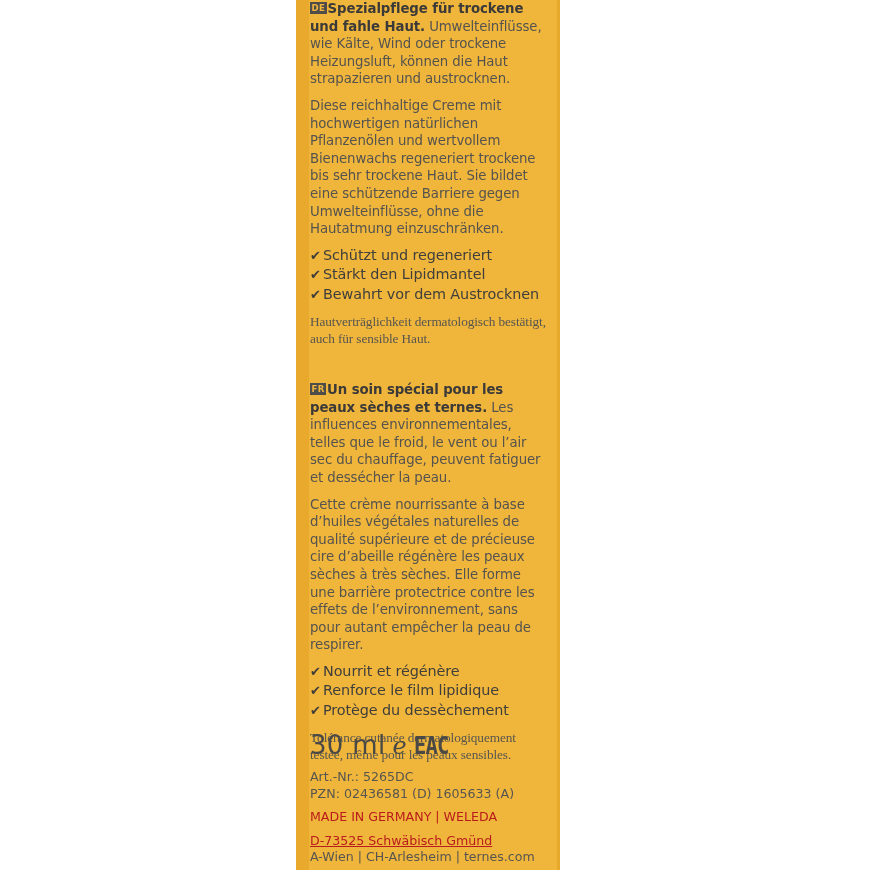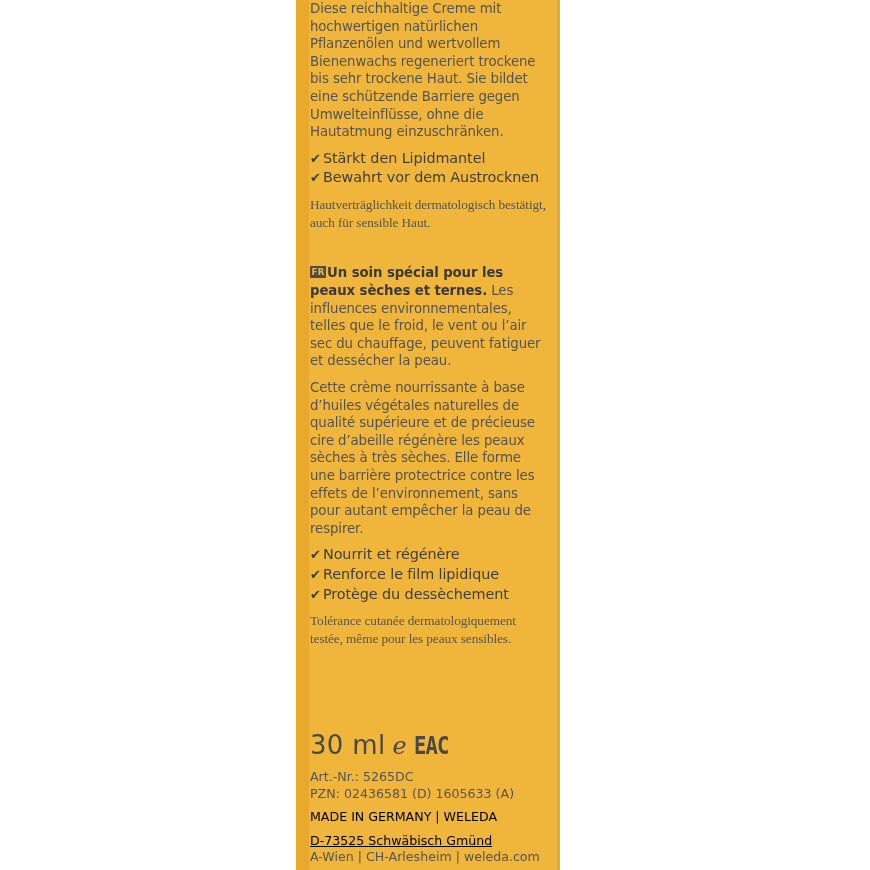--- a/index.html
+++ b/index.html
@@ -152,21 +152,21 @@
     font-weight: bold;
     transform: scaleX(0.82);
     transform-origin: left bottom;
   }
   .meta {
     color: #57554f;
     font-size: 12.6px;
     line-height: 16.4px;
   }
   .madein {
-    color: #000000;
+    color: #b91c1c;
     font-size: 12.6px;
     line-height: 16.6px;
     margin-top: 7px;
   }
   .madein .u {
     text-decoration: underline;
     margin-top: 40px;
   }
   .addr {
     color: #57554f;
@@ -177,22 +177,24 @@
 </head>
 <body>
 
 <div id="package">
   <div class="edge-left"></div>
   <div class="edge-right"></div>
 
   <div class="content">
 
     <div class="block">
+      <p class="para"><span class="lang-tag">DE</span><span class="headline">Spezialpflege für trockene und fahle Haut.</span> <span>Umwelteinflüsse, wie Kälte, Wind oder trockene Heizungsluft, können die Haut strapazieren und austrocknen.</span></p>
       <p class="para">Diese reichhaltige Creme mit hochwertigen natürlichen Pflanzenölen und wertvollem Bienenwachs regeneriert trockene bis sehr trockene Haut. Sie bildet eine schützende Barriere gegen Umwelteinflüsse, ohne die Hautatmung einzuschränken.</p>
       <ul class="bullets">
+        <li><span class="check">✔</span><span>Schützt und regeneriert</span></li>
         <li><span class="check">✔</span><span>Stärkt den Lipidmantel</span></li>
         <li><span class="check">✔</span><span>Bewahrt vor dem Austrocknen</span></li>
       </ul>
       <p class="note">Hautverträglichkeit dermatologisch bestätigt, auch für sensible Haut.</p>
     </div>
 
     <div class="spacer-fr"></div>
 
     <div class="block">
       <p class="para"><span class="lang-tag">FR</span><span class="headline">Un soin spécial pour les peaux sèches et ternes.</span> <span>Les influences environnementales, telles que le froid, le vent ou l’air sec du chauffage, peuvent fatiguer et dessécher la peau.</span></p>
@@ -209,15 +211,15 @@
   <div class="footer">
     <div class="volume-row">
       <span class="volume">30 ml</span>
       <span class="e-mark">e</span>
       <span class="eac">EAC</span>
     </div>
     <div class="meta">Art.-Nr.: 5265DC</div>
     <div class="meta">PZN: 02436581 (D) 1605633 (A)</div>
     <div class="madein">MADE IN GERMANY | WELEDA</div>
     <div class="madein"><span class="u">D-73525 Schwäbisch Gmünd</span></div>
-    <div class="addr">A-Wien | CH-Arlesheim | weleda.com</div>
+    <div class="addr">A-Wien | CH-Arlesheim | ternes.com</div>
   </div>
 </div>
 
 </body></html>

